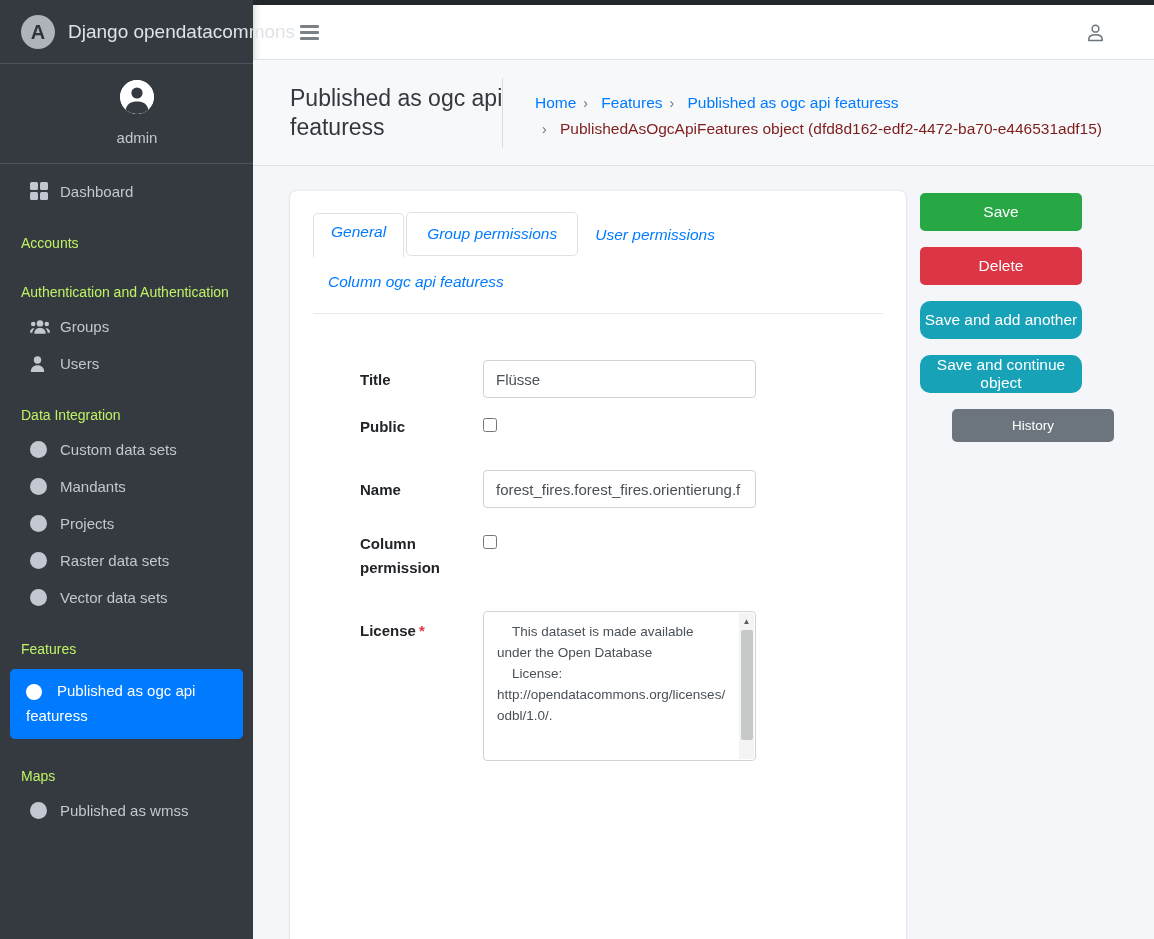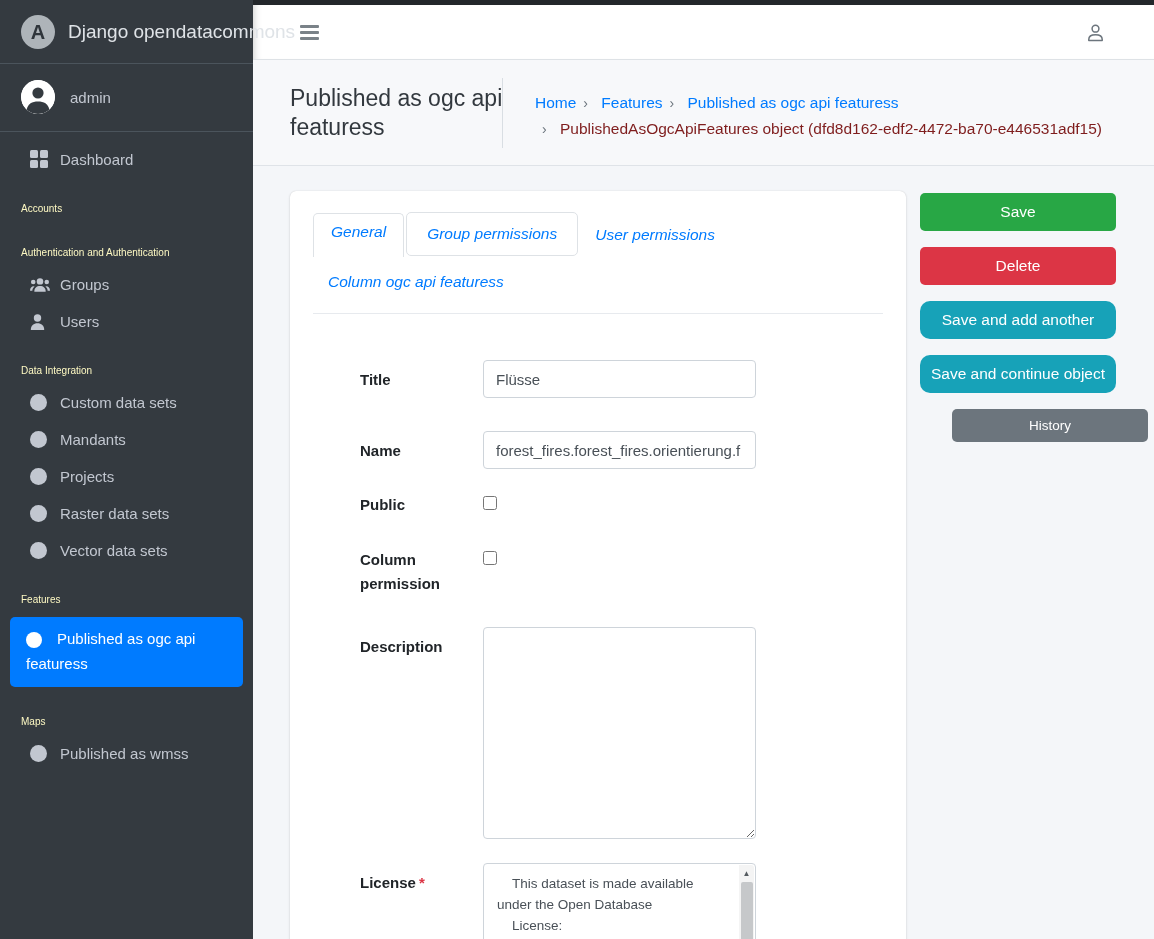--- a/index.html
+++ b/index.html
@@ -9,29 +9,29 @@
   
   .sidebar { position:absolute; left:0; top:0; width:253px; height:939px;
     background:#343a40; z-index:5; }
   .brand { display:flex; align-items:center; gap:13px; height:64px;
     padding-left:21px; border-bottom:1px solid #4b545c; }
   .brand-logo { width:34px; height:34px; border-radius:50%; background:#aeb4b9;
     display:flex; align-items:center; justify-content:center; flex:0 0 auto; }
   .brand-logo span { color:#2f353b; font-weight:700; font-size:20px; line-height:1; }
   .brand-text { color:#dfe3e7; font-size:19px; white-space:nowrap; }
   .user-panel { display:flex; align-items:center; gap:15px; padding:16px 0 17px 21px;
-    border-bottom:1px solid #4b545c; }
+    border-bottom:1px solid #4b545c;flex-direction:column; }
   .avatar { width:34px; height:34px; border-radius:50%; overflow:hidden; background:#fff; flex:0 0 auto;}
   .user-name { color:#c2c7d0; font-size:15px; }
   .nav { padding-top:8px; }
   .nav-item { display:flex; align-items:center; padding:10px 8px 10px 30px;
     color:#c2c7d0; font-size:15px; cursor:pointer; }
   .nav-icon { width:20px; margin-right:10px; display:flex; justify-content:flex-start; flex:0 0 auto;}
   .dot { width:17px; height:17px; border-radius:50%; background:#c2c7d0; }
-  .section-label { padding:25px 8px 8px 21px; color:#fef9c3; font-size:10px; }
+  .section-label { padding:25px 8px 8px 21px; color:#bef264; font-size:14px; }
   .nav-item.active { display:block; margin:4px 10px; padding:9px 14px 11px 16px;
     border-radius:5px; background:#007bff; color:#fff; line-height:25px; }
   .nav-item.active .nav-icon { display:inline-flex; vertical-align:middle; margin-right:11px;}
   .nav-item.active .dot { background:#fff; width:16px; height:16px;}
 
   
   .main { position:absolute; left:253px; top:0; width:901px; height:939px; }
   .top-strip { height:5px; background:#23272b; }
   .navbar { height:55px; background:#fff; border-bottom:1px solid #dee2e6;
     display:flex; align-items:center; justify-content:space-between; padding:0 48px 0 47px;
@@ -64,21 +64,21 @@
   .tab.active-tab { border:1px solid #dee2e6; border-bottom:none;
     border-radius:5px 5px 0 0; padding:9px 17px 16px; }
   .tab.boxed-tab { border:1px solid #dee2e6; border-radius:5px; padding:12px 20px; margin:-2px 0 0 2px; }
   .tab.plain-tab { padding:9px 16px; margin-left:1px; }
   .tabs-row2 { margin-top:7px; }
   .tabs-row2 .tab { margin-left:0; padding-left:15px; }
   .tabs-divider { border:none; border-top:1px solid #e7eaee; margin-top:13px; }
 
   
   .form { margin-top:46px; padding-left:47px; }
-  .form-row { display:flex; margin-bottom:33px; }
+  .form-row { display:flex; margin-bottom:17px; }
   .form-label { width:123px; flex:0 0 auto; font-weight:700; font-size:15px;
     color:#212529; padding-top:8px; line-height:24px; }
   .req { color:#dc3545; font-weight:700; margin-left:3px; }
   .form-control-col { width:273px; }
   .text-input { width:273px; height:38px; border:1px solid #ced4da; border-radius:4px;
     padding:6px 12px; font-size:15px; color:#495057;
     font-family:"Liberation Sans", sans-serif; background:#fff; }
   .row-check { margin-bottom:31px; }
   .row-check .form-label { padding-top:0; }
   .checkbox { width:14px; height:14px; margin-top:3px; cursor:pointer; }
@@ -94,21 +94,21 @@
     white-space:pre-wrap; overflow-wrap:break-word; }
   .fake-scrollbar { position:absolute; top:2px; right:2px; width:15px; height:146px;
     background:#f4f4f4; border-radius:0 3px 3px 0; }
   .sb-btn { height:16px; display:flex; align-items:center; justify-content:center;
     color:#555b60; font-size:8px; cursor:pointer; }
   .sb-thumb { position:absolute; top:17px; left:1.5px; width:12px; height:110px;
     background:#c6c8ca; border-radius:2px; cursor:grab; }
 
   
   .actions { width:196px; margin-left:14px; padding-top:2px; }
-  .btn { display:block; width:196px; border:none; border-radius:5px; color:#fff;
+  .btn { display:block; width:162px; border:none; border-radius:5px; color:#fff;
     font-size:15.5px; font-family:"Liberation Sans", sans-serif; cursor:pointer;
     height:38px; margin-bottom:16px; }
   .btn-save { background:#28a745; }
   .btn-delete { background:#dc3545; }
   .btn-teal { background:#17a2b8;border-radius:10px; }
   .btn-history { background:#6c757d; height:33px; font-size:13.5px;margin-left:32px; }
 </style>
 </head>
 <body>
 
@@ -273,47 +273,41 @@
 
       <div class="form">
 
         <div class="form-row">
           <label class="form-label">Title</label>
           <div class="form-control-col">
             <input class="text-input" type="text" value="Flüsse" style="">
           </div>
         </div>
 
+        <div class="form-row row-check">
+          <label class="form-label">Public</label>
+          <div class="form-control-col">
+            <input class="checkbox" type="checkbox" style="">
+          </div>
+        </div>
+
         <div class="form-row" style="margin-bottom:24px;">
           <label class="form-label">Name</label>
           <div class="form-control-col">
             <input class="text-input" type="text" value="forest_fires.forest_fires.orientierung.f" style="">
           </div>
         </div>
 
         <div class="form-row row-check">
-          <label class="form-label">Public</label>
+          <label class="form-label">Column permission</label>
           <div class="form-control-col">
             <input class="checkbox" type="checkbox" style="">
           </div>
         </div>
 
-        <div class="form-row row-check">
-          <label class="form-label">Column permission</label>
-          <div class="form-control-col">
-            <input class="checkbox" type="checkbox" style="">
-          </div>
-        </div>
-
-        <div class="form-row row-desc">
-          <label class="form-label">Description</label>
-          <div class="form-control-col">
-            <textarea class="desc-area" style=""></textarea>
-          </div>
-        </div>
 
         <div class="form-row">
           <label class="form-label">
             <span>License</span><span class="req">*</span>
           </label>
           <div class="form-control-col">
             <div class="license-wrap">
               <textarea class="license-area" style="">    This dataset is made available under the Open Database
     License: http://opendatacommons.org/licenses/odbl/1.0/.</textarea>
               <div class="fake-scrollbar">

